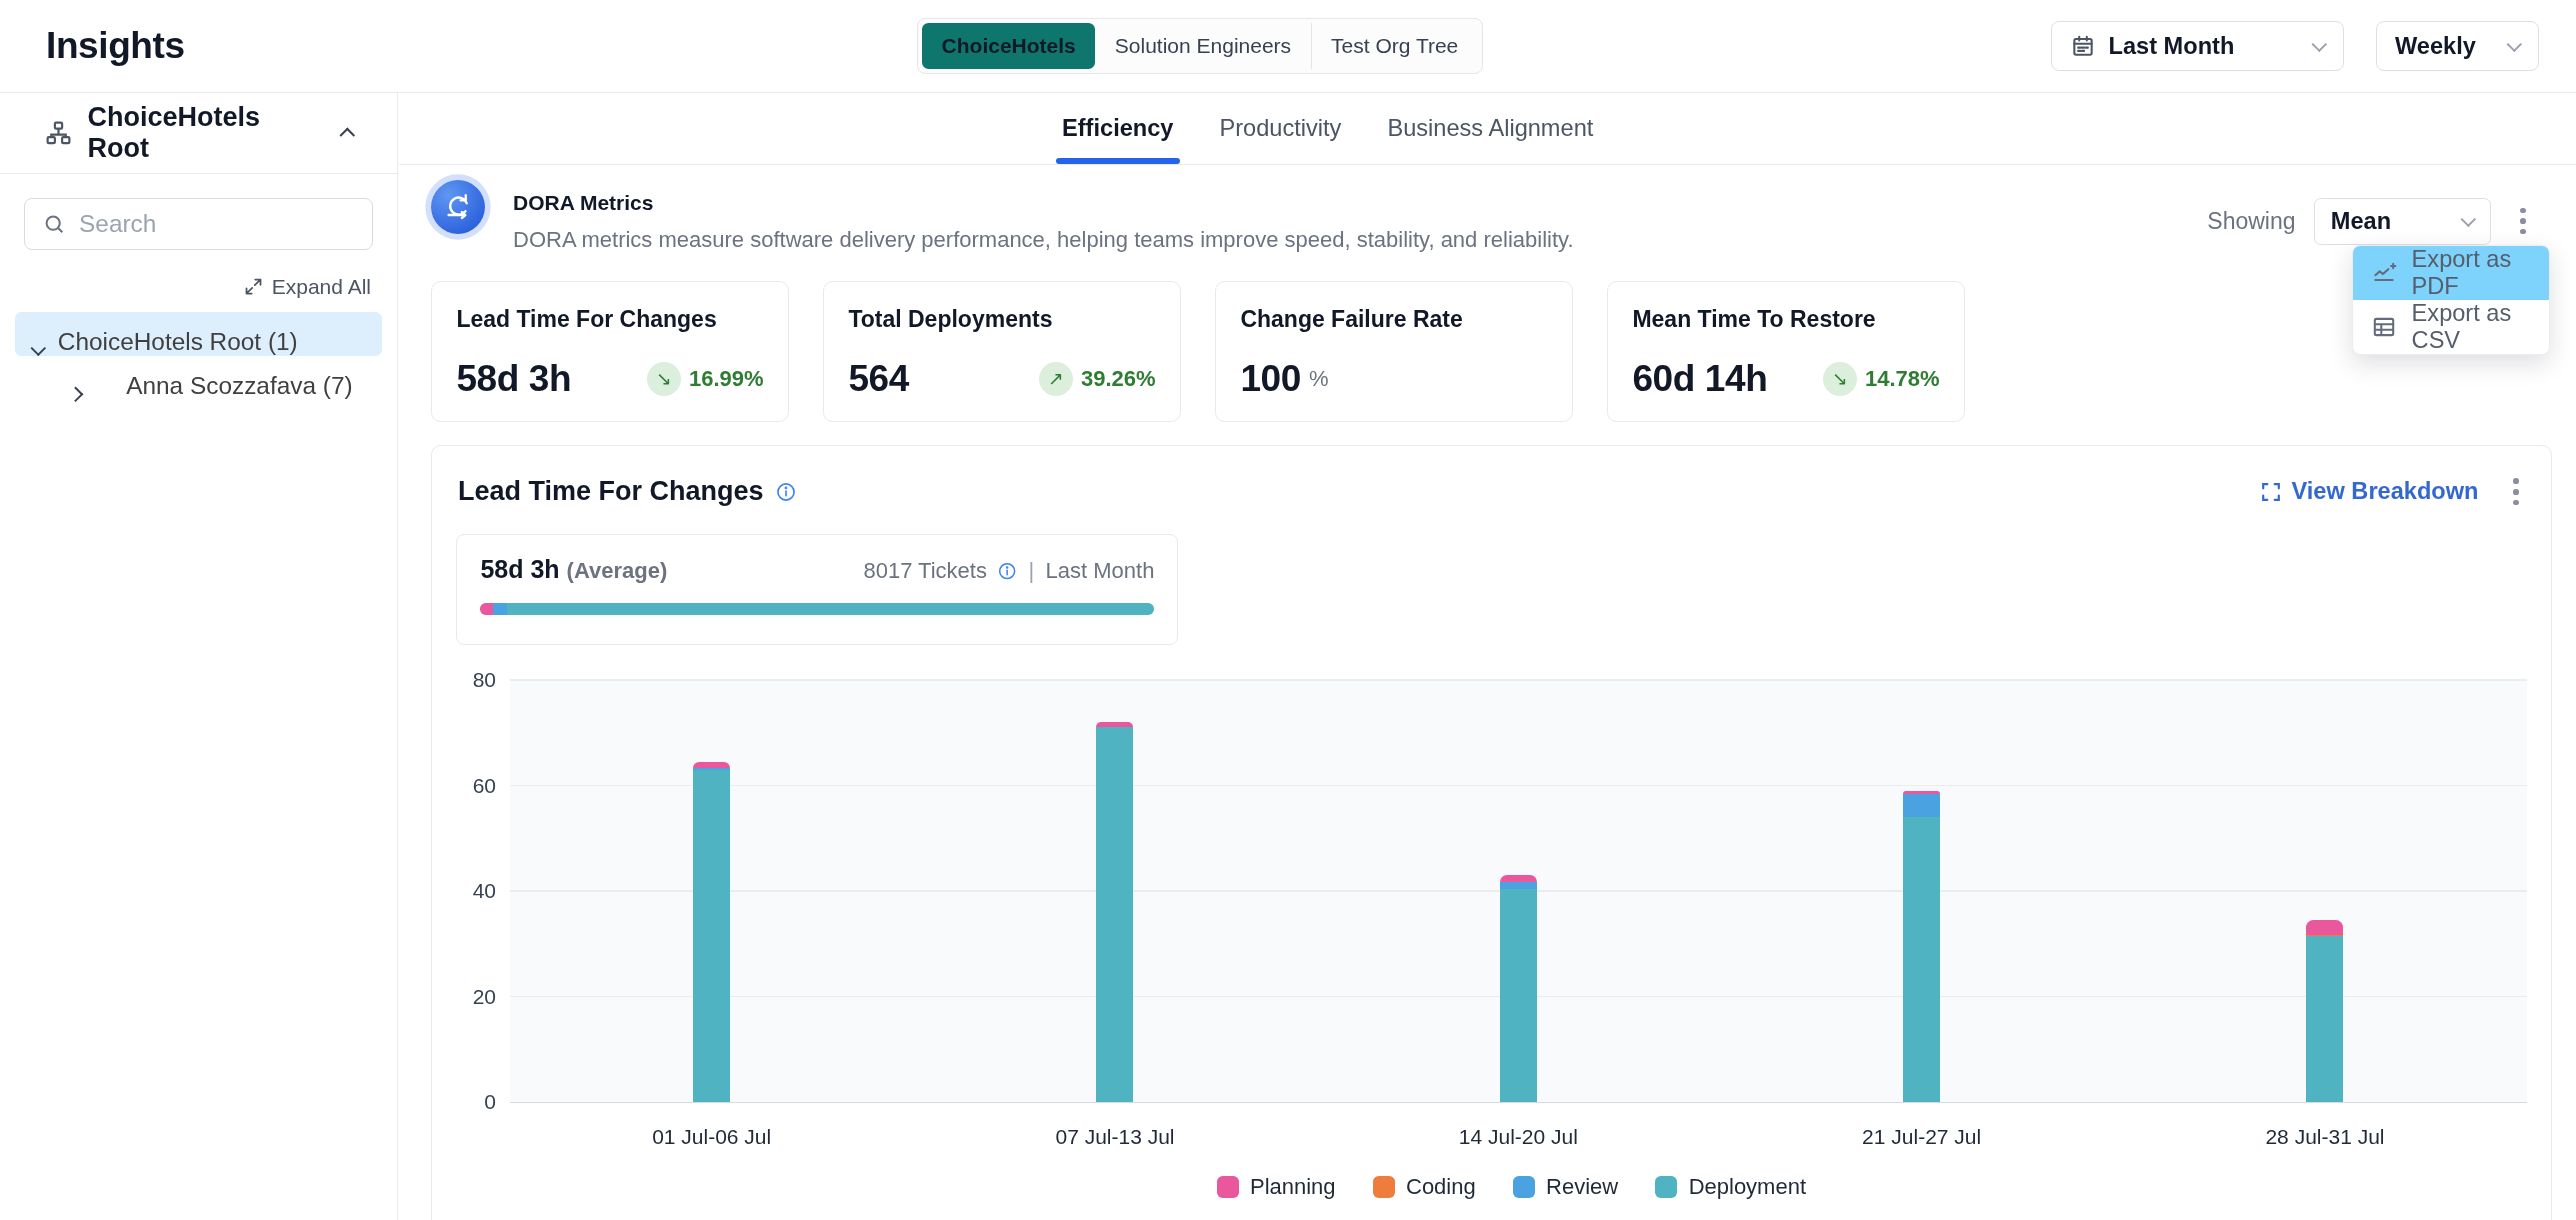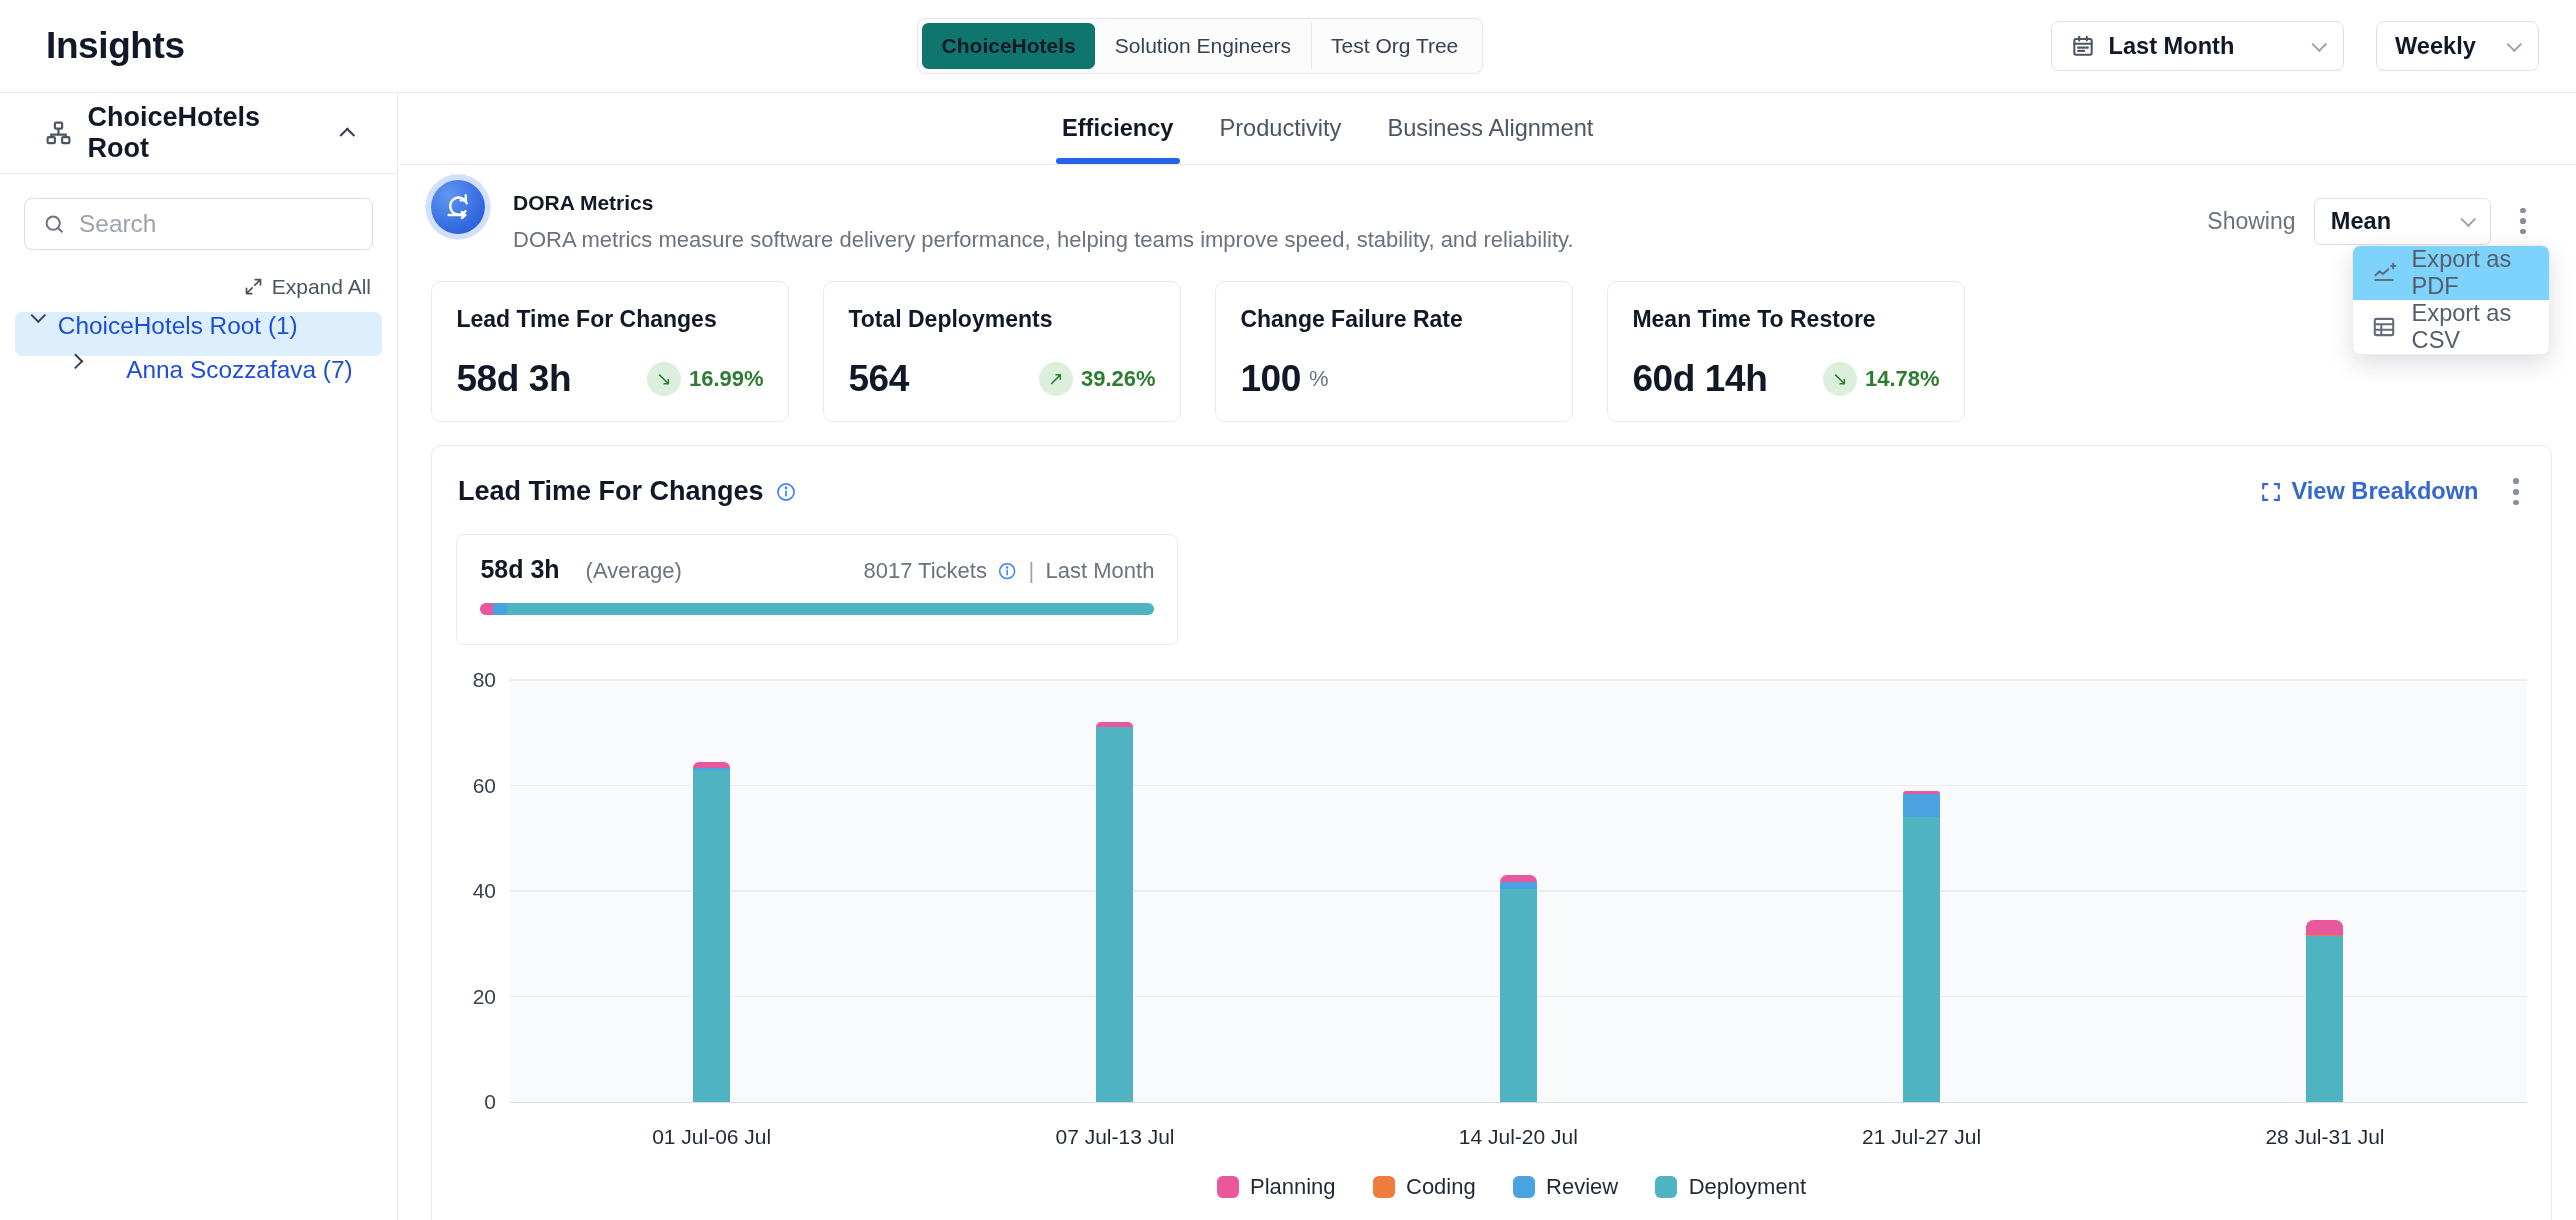--- a/index.html
+++ b/index.html
@@ -48,22 +48,22 @@
                border-bottom:0.8px solid #e8eaed; }
   .sb-title { font-size:27px; font-weight:700; flex:1; }
   .sb-search { margin:24.4px; height:52px; border:0.8px solid #d8dbe2; border-radius:8.1px;
                display:flex; align-items:center; gap:13px; padding:0 16.3px; background:#fff; }
   .sb-search input { border:none; outline:none; font-size:24.4px; flex:1; color:#374151;
                      font-family:"Liberation Sans", sans-serif; background:transparent; }
   .sb-search input::placeholder { color:#9ca3af; }
   .expand-all { display:flex; justify-content:flex-end; align-items:center; gap:8.1px;
                 margin:1.6px 26px 13px; font-size:21px; color:#4b5563; cursor:pointer; }
   .tree { padding:0 14.6px; }
-  .tree-row { height:44px; display:flex; align-items:flex-start; gap:14.6px; padding:0 18px;
-              font-size:24.4px; color:#1d4ed8; border-radius:6.5px; cursor:pointer; }
+  .tree-row { height:44px; display:flex; align-items:flex-end; gap:14.6px; padding:0 18px;
+              font-size:24.4px; color:#404040; border-radius:6.5px; cursor:pointer; }
   .tree-row.selected { background:#ddeefc; }
   .tree-row.child { margin-left:37px;gap:46px; }
 
   
   .main { position:absolute; left:399px; top:93px; right:0; bottom:0; }
   .tabsbar { height:72px; border-bottom:0.8px solid #e8eaed; position:relative; }
   .tabs { position:absolute; left:663px; top:0; height:100%; display:flex; gap:46px; }
   .tab { display:flex; align-items:center; font-size:23.6px; color:#4b5563; position:relative; cursor:pointer; }
   .tab.active { color:#111827; font-weight:700; }
   .tab.active::after { content:""; position:absolute; left:-6.5px; right:-6.5px; bottom:0;
@@ -112,21 +112,21 @@
   .panel-header { display:flex; align-items:center; padding:24.4px 21px 0 26px; }
   .panel-title { font-size:27px; font-weight:800; display:flex; align-items:center; gap:11.4px; }
   .panel-actions { margin-left:auto; display:flex; align-items:center; gap:23px; }
   .view-breakdown { display:flex; align-items:center; gap:9.8px; font-size:23.6px; font-weight:700;
                     color:#3468d1; cursor:pointer; }
 
   .avg-card { margin:21px 0 0 24.4px; width:722px; height:111px; border:0.8px solid #e7e9ee;
               border-radius:8.1px; padding:19.5px 23px 0; }
   .avg-row { display:flex; align-items:baseline; }
   .avg-value { font-size:25px; font-weight:800; }
-  .avg-label { font-size:22px; color:#6b7280; margin-left:26px; }
+  .avg-label { font-size:22px; color:#6b7280; margin-left:7px;font-weight:bold; }
   .avg-meta { margin-left:auto; display:flex; align-items:center; gap:9.8px; font-size:22px; color:#6b7280; }
   .avg-meta .sep { color:#9ca3af; padding:0 1.6px; }
   .avg-bar { margin-top:19.5px; height:11.4px; border-radius:5.7px; overflow:hidden; display:flex; }
 
   
   .chart-area { position:absolute; left:78px; right:24.4px; top:234px; height:423px;
                 background:#f8fafc; border-bottom:1.6px solid #d7dbe1; }
   .gridline { position:absolute; left:0; right:0; height:1.6px; background:#e9ecf1; }
   .ytick { position:absolute; left:-68px; width:54px; text-align:right; font-size:21px;
            color:#374151; transform:translateY(50%); }

